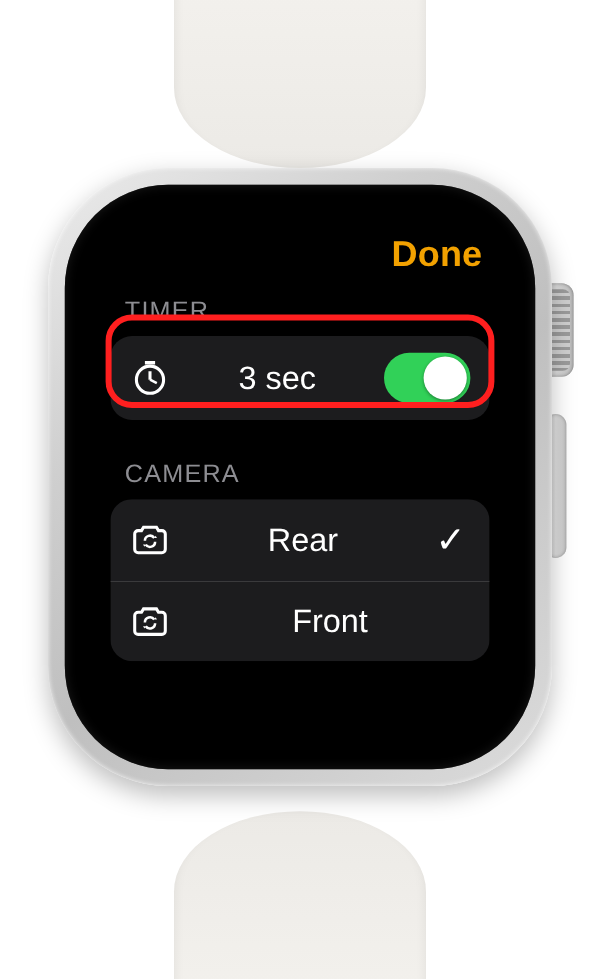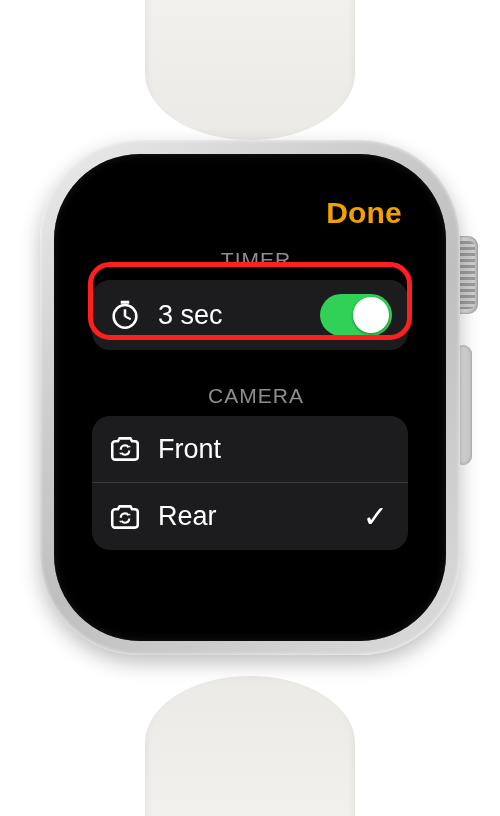--- a/index.html
+++ b/index.html
@@ -106,27 +106,27 @@
     font-size: 30px;
     font-weight: 600;
     letter-spacing: 0.2px;
     margin-top: 44px;
   }
   .section-label {
     font-size: 21px;
     color: #8d8d92;
     letter-spacing: 1px;
     margin-left: 12px;
-    text-align: center;
   }
   .timer-section { margin-top: 18px; }
   .row-group {
     margin-top: 8px;
     border-radius: 18px;
     overflow: hidden;
+    text-align: center;
   }
   .row {
     background: #1c1c1e;
     display: flex;
     align-items: center;
     padding: 14px 16px;
     gap: 16px;
     position: relative;
   }
   .row + .row { border-top: 1px solid #3a3a3c; }
@@ -221,33 +221,33 @@
       <div class="row-group camera-group">
         <div class="row">
           <span class="icon">
             <svg viewBox="0 0 24 24" fill="none" stroke="currentColor" stroke-width="1.8">
               <path d="M3 8.5a2 2 0 0 1 2-2h2l1.2-2h7.6l1.2 2h2a2 2 0 0 1 2 2v9a2 2 0 0 1-2 2H5a2 2 0 0 1-2-2v-9z"></path>
               <path d="M9 12.5a3 3 0 0 1 5.5-1.7M15 13a3 3 0 0 1-5.5 1.7" stroke-width="1.5"></path>
               <path d="M14.5 10.8l.8-1.3.8 1.3z" fill="currentColor" stroke="none"></path>
               <path d="M9.5 14.7l-.8 1.3-.8-1.3z" fill="currentColor" stroke="none"></path>
             </svg>
           </span>
-          <span class="row-label">Front</span>
+          <span class="row-label">Rear</span>
+          <span class="check">✓</span>
         </div>
         <div class="row">
           <span class="icon">
             <svg viewBox="0 0 24 24" fill="none" stroke="currentColor" stroke-width="1.8">
               <path d="M3 8.5a2 2 0 0 1 2-2h2l1.2-2h7.6l1.2 2h2a2 2 0 0 1 2 2v9a2 2 0 0 1-2 2H5a2 2 0 0 1-2-2v-9z"></path>
               <path d="M9 12.5a3 3 0 0 1 5.5-1.7M15 13a3 3 0 0 1-5.5 1.7" stroke-width="1.5"></path>
               <path d="M14.5 10.8l.8-1.3.8 1.3z" fill="currentColor" stroke="none"></path>
               <path d="M9.5 14.7l-.8 1.3-.8-1.3z" fill="currentColor" stroke="none"></path>
             </svg>
           </span>
-          <span class="row-label">Rear</span>
-          <span class="check">✓</span>
+          <span class="row-label">Front</span>
         </div>
       </div>
     </div>
 
     <div class="highlight"></div>
 
   </div>
 </div>
 
 </body></html>

